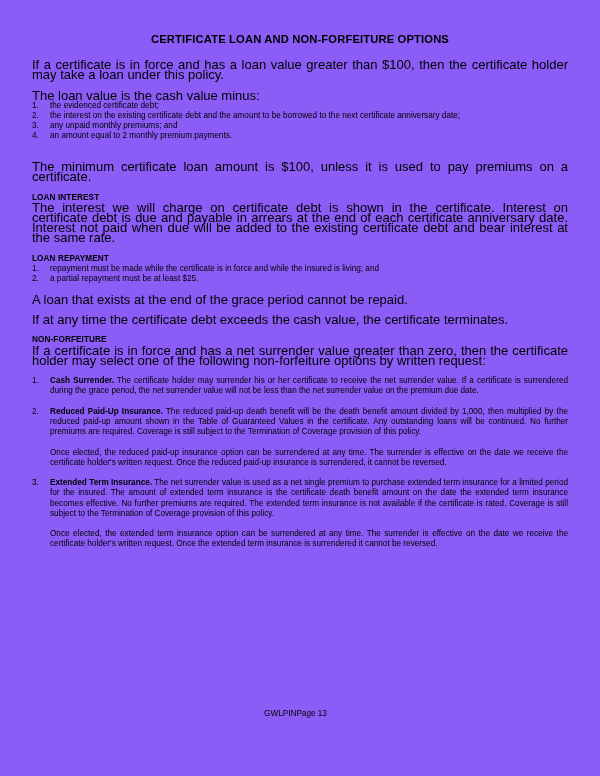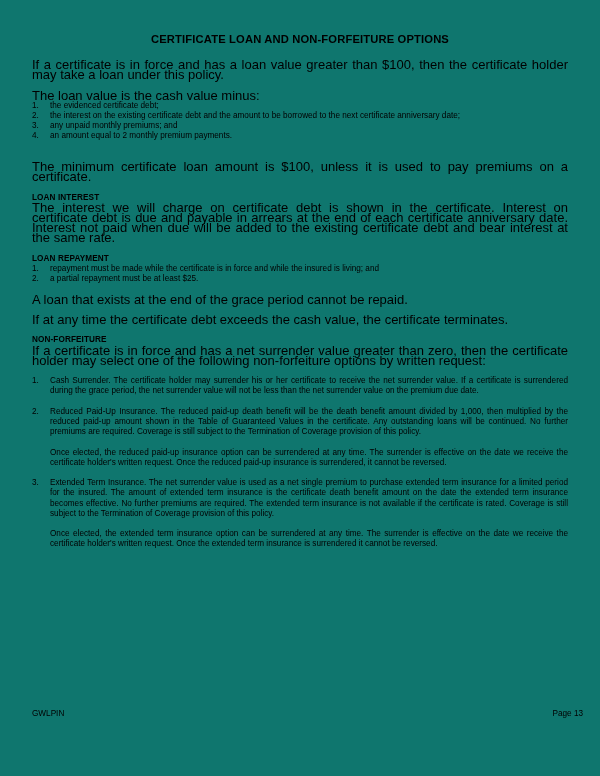--- a/index.html
+++ b/index.html
@@ -13,21 +13,21 @@
     font-family: "Liberation Sans", sans-serif;
     color: #000000;
     -webkit-font-smoothing: antialiased;
   }
   .page {
     position: relative;
     width: 600px;
     height: 776px;
     box-sizing: border-box;
     padding: 8px;
-    background: #0f766e;
+    background: #8b5cf6;
     overflow: hidden;
   }
   .content {
     position: absolute;
     left: 32px;
     top: 33px;
     width: 536px;
   }
   .doc-title {
     text-align: center;
@@ -94,29 +94,29 @@
   }
   ul.opt-list > li .body-col p {
     margin: 0;
     text-align: justify;
     text-justify: inter-word;
   }
   ul.opt-list > li .body-col p.second {
     margin-top: 10.2px;
   }
   .lead {
-    font-weight: normal;
+    font-weight: bold;
   }
   .footer {
     position: absolute;
     left: 32px;
-    right: 17px;
+    right: 41px;
     top: 709px;
     display: flex;
-    justify-content: space-between;
+    justify-content: center;
     align-items: baseline;
     font-size: 8.2px;
     line-height: 10.2px;
   }
 </style>
 </head>
 <body>
 
 <div class="page">
 

